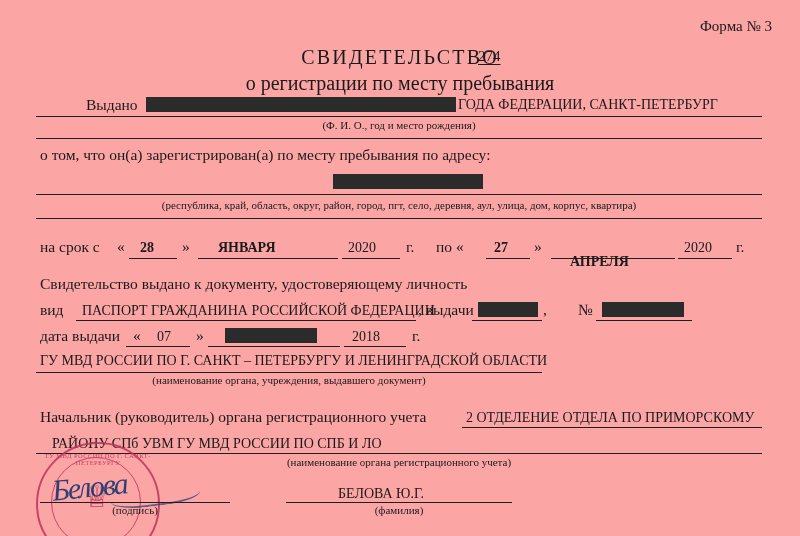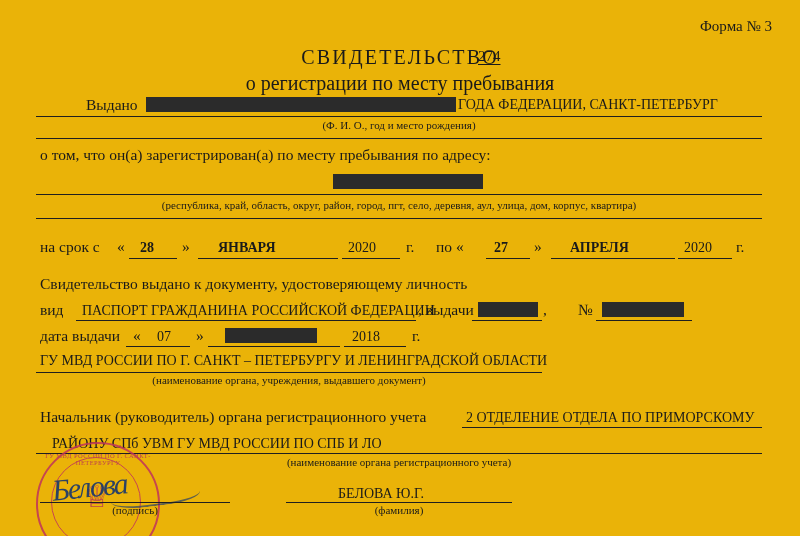--- a/index.html
+++ b/index.html
@@ -13,21 +13,21 @@
     position: relative;
     font-family: "Liberation Serif", serif;
     color: #1a1a1a;
     overflow: hidden;
   }
   .page {
     position: absolute;
     left: 0; top: 0;
     width: 800px;
     height: 536px;
-    background: #eab308;
+    background: #fca5a5;
   }
   .abs { position: absolute; }
 
   
   .form-no {
     right: 28px;
     top: 18px;
     font-size: 15px;
     font-family: "Liberation Serif", serif;
   }
@@ -165,21 +165,21 @@
   <div class="abs lbl" style="left:40px; top:238px;">на срок с</div>
   <div class="abs lbl" style="left:117px; top:238px;">«</div>
   <div class="abs caps" style="left:140px; top:240px; font-weight:bold;">28</div>
   <div class="abs lbl" style="left:182px; top:238px;">»</div>
   <div class="abs caps" style="left:218px; top:240px; font-weight:bold;">ЯНВАРЯ</div>
   <div class="abs caps" style="left:348px; top:240px;">2020</div>
   <div class="abs lbl" style="left:406px; top:238px;">г.</div>
   <div class="abs lbl" style="left:436px; top:238px;">по «</div>
   <div class="abs caps" style="left:494px; top:240px; font-weight:bold;">27</div>
   <div class="abs lbl" style="left:534px; top:238px;">»</div>
-  <div class="abs caps" style="left:570px; top:240px; font-weight:bold;text-align:right;">АПРЕЛЯ</div>
+  <div class="abs caps" style="left:570px; top:254px; font-weight:bold;text-align:right;">АПРЕЛЯ</div>
   <div class="abs caps" style="left:684px; top:240px;">2020</div>
   <div class="abs lbl" style="left:736px; top:238px;">г.</div>
 
   <div class="abs rule" style="left:129px; top:258px; width:48px;"></div>
   <div class="abs rule" style="left:198px; top:258px; width:140px;"></div>
   <div class="abs rule" style="left:342px; top:258px; width:58px;"></div>
   <div class="abs rule" style="left:486px; top:258px; width:44px;"></div>
   <div class="abs rule" style="left:551px; top:258px; width:124px;"></div>
   <div class="abs rule" style="left:678px; top:258px; width:54px;"></div>
 

